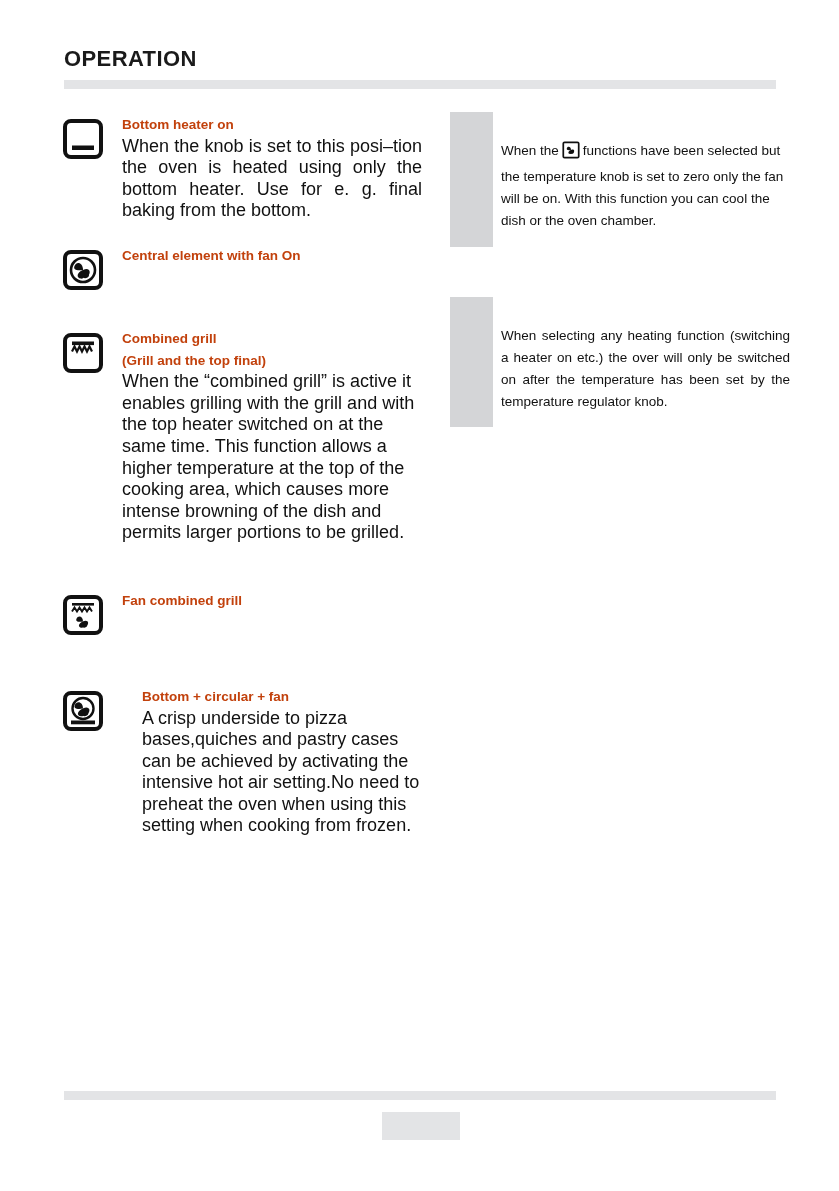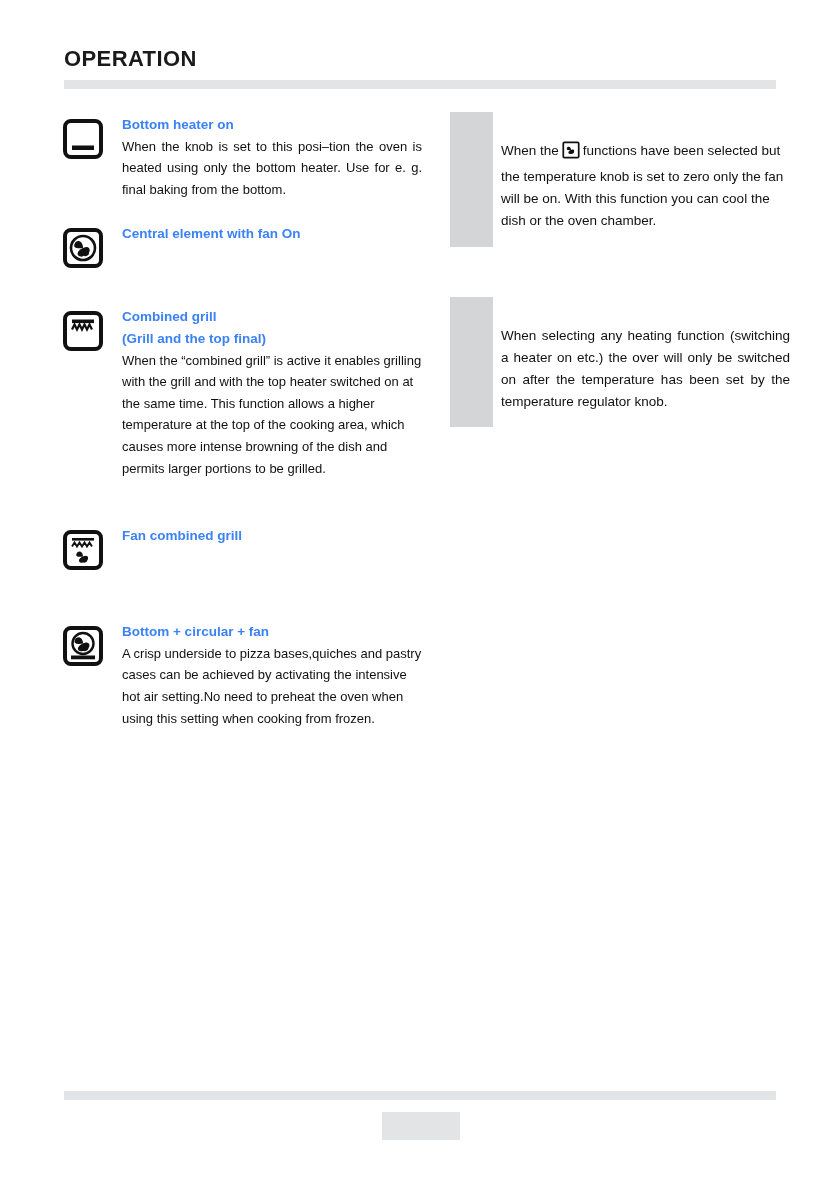--- a/index.html
+++ b/index.html
@@ -65,25 +65,25 @@
     padding-top: 6px;
   }
   .fn-text {
     flex: 1 1 auto;
     padding-top: 2px;
   }
   .fn-title {
     font-size: 13.5px;
     font-weight: bold;
     line-height: 21.6px;
-    color: #3b82f6;
+    color: #c2410c;
     margin: 0;
   }
   .fn-body {
-    font-size: 13px;
+    font-size: 18px;
     line-height: 21.6px;
     color: #111;
     margin: 0;
   }
   .fn-body.justify {
     text-align: justify;
     text-align-last: left;
   }
 
   
@@ -213,21 +213,21 @@
               <path d="M0 0 C-8 3 -8.5 9.5 -2.5 10 C2 10.5 2.8 5.5 0 0 Z" fill="#111"></path>
             </g>
           </svg>
         </span>
       </div>
       <div class="fn-text">
         <div class="fn-title">Fan        combined grill</div>
       </div>
     </div>
 
-    <div class="fn-block" style="margin-top:48px;">
+    <div class="fn-block" style="margin-top:48px;gap:20px;">
       <div class="fn-icon-wrap">
         <span>
           <svg class="oven-icon" width="42" height="42" viewBox="0 0 42 42">
             <rect x="3" y="3" width="36" height="36" rx="6" ry="6" fill="#fff" stroke="#111" stroke-width="4"></rect>
             <circle cx="21" cy="18.5" r="10.5" fill="none" stroke="#111" stroke-width="2.4"></circle>
             <g transform="translate(21,18.5) scale(0.78)">
               <path d="M0 0 C0 -9 -8 -10.5 -10.5 -4.5 C-12.5 0 -7 1.5 0 0 Z" fill="#111"></path>
               <path d="M0 0 C8 -4 10.5 3 6 7 C2.5 10 -0.5 6.5 0 0 Z" fill="#111"></path>
               <path d="M0 0 C-6 7 0 12 5 9 C9 6.5 6 2.5 0 0 Z" fill="#111"></path>
               <path d="M0 0 C-8 3 -8.5 9.5 -2.5 10 C2 10.5 2.8 5.5 0 0 Z" fill="#111"></path>

